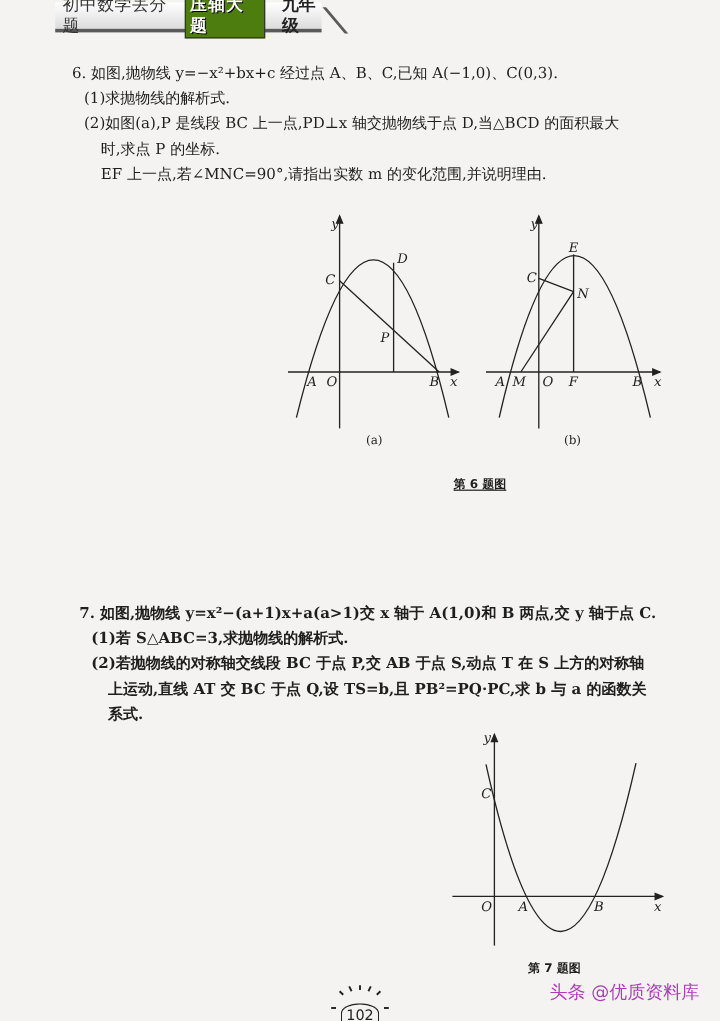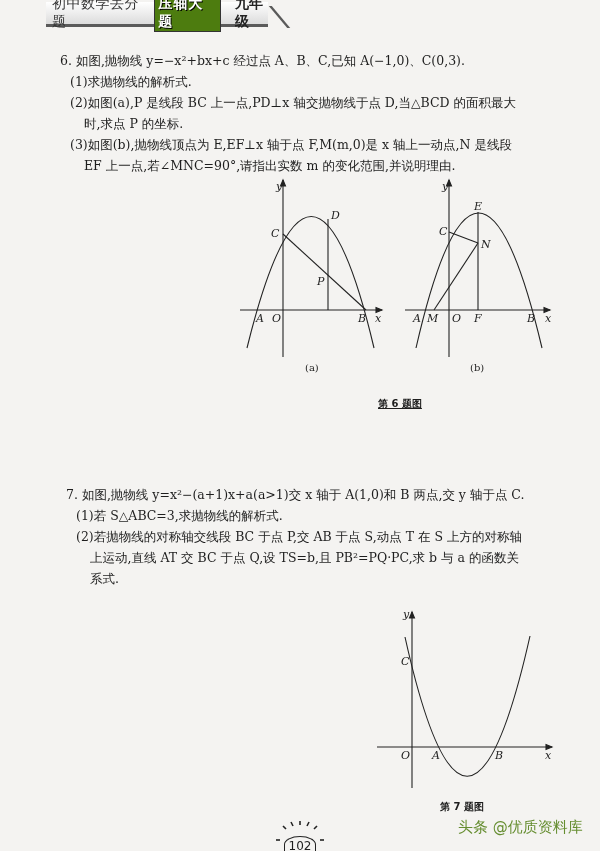--- a/index.html
+++ b/index.html
@@ -43,40 +43,39 @@
   .fig text { font-family: "DejaVu Serif", serif; font-style: italic; font-size: 11px; fill: #222; }
   .cap { position: absolute; font-size: 10px; font-family: "DejaVu Serif", serif; }
   .figcap { position: absolute; font-size: 10px; font-weight: bold; font-family: "DejaVu Sans", sans-serif; }
   .pagenum {
     position: absolute; left: 284px; top: 836px; width: 30px; height: 16px;
     border: 1.5px solid #222; border-radius: 50% 50% 0 0; border-bottom: none;
     text-align: center; font-family: "DejaVu Sans", sans-serif; font-size: 12px; line-height: 18px;
   }
   .watermark {
     position: absolute; left: 458px; top: 818px; font-family: "DejaVu Sans", sans-serif;
-    font-size: 15px; color: #4d7c0f; opacity: 0.85;
+    font-size: 15px; color: #a21caf; opacity: 0.85;
   }
 </style>
 </head>
 <body>
 
 <div class="header">
   <div class="header-bar"></div>
   <div class="header-slant"></div>
   <span class="header-title">初中数学丢分题</span>
   <span class="header-badge">压轴大题</span>
   <span class="header-grade">九年级</span>
 </div>
 
 <div class="q" style="left:60px; top:50px;">
   <div class="line">6. 如图,抛物线 y=−x²+bx+c 经过点 A、B、C,已知 A(−1,0)、C(0,3).</div>
   <div class="line ind1">(1)求抛物线的解析式.</div>
   <div class="line ind1">(2)如图(a),P 是线段 BC 上一点,PD⊥x 轴交抛物线于点 D,当△BCD 的面积最大</div>
   <div class="line ind2">时,求点 P 的坐标.</div>
-  <div class="line ind1">(3)如图(b),抛物线顶点为 E,EF⊥x 轴于点 F,M(m,0)是 x 轴上一动点,N 是线段</div>
   <div class="line ind2">EF 上一点,若∠MNC=90°,请指出实数 m 的变化范围,并说明理由.</div>
 </div>
 
 <svg class="fig" width="600" height="851">
 
   <g stroke="#222" fill="none" stroke-width="1.1">
     <line x1="240" y1="310" x2="382" y2="310"></line>
     <polygon points="382,310 376,307.5 376,312.5" fill="#222"></polygon>
     <line x1="283" y1="357" x2="283" y2="180"></line>
     <polygon points="283,180 280.5,186 285.5,186" fill="#222"></polygon>
@@ -142,21 +141,21 @@
     <line x1="314" y1="829" x2="317" y2="826"></line>
     <line x1="276" y1="840" x2="280" y2="840"></line>
     <line x1="320" y1="840" x2="324" y2="840"></line>
   </g>
 </svg>
 
 <div class="cap" style="left:305px; top:362px;">(a)</div>
 <div class="cap" style="left:470px; top:362px;">(b)</div>
 <div class="figcap" style="left:378px; top:397px;text-decoration:underline;">第 6 题图</div>
 
-<div class="q" style="left:66px; top:484px;">
+<div class="q" style="left:66px; top:500px;font-weight:bold;">
   <div class="line">7. 如图,抛物线 y=x²−(a+1)x+a(a&gt;1)交 x 轴于 A(1,0)和 B 两点,交 y 轴于点 C.</div>
   <div class="line ind1">(1)若 S△ABC=3,求抛物线的解析式.</div>
   <div class="line ind1">(2)若抛物线的对称轴交线段 BC 于点 P,交 AB 于点 S,动点 T 在 S 上方的对称轴</div>
   <div class="line ind2">上运动,直线 AT 交 BC 于点 Q,设 TS=b,且 PB²=PQ·PC,求 b 与 a 的函数关</div>
   <div class="line ind2">系式.</div>
 </div>
 
 <div class="figcap" style="left:440px; top:800px;">第 7 题图</div>
 
 <div class="pagenum">102</div>

